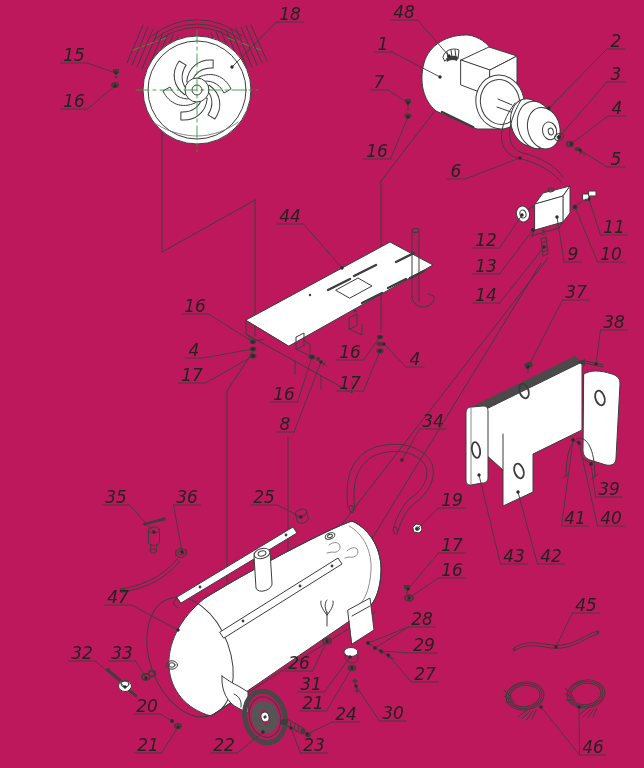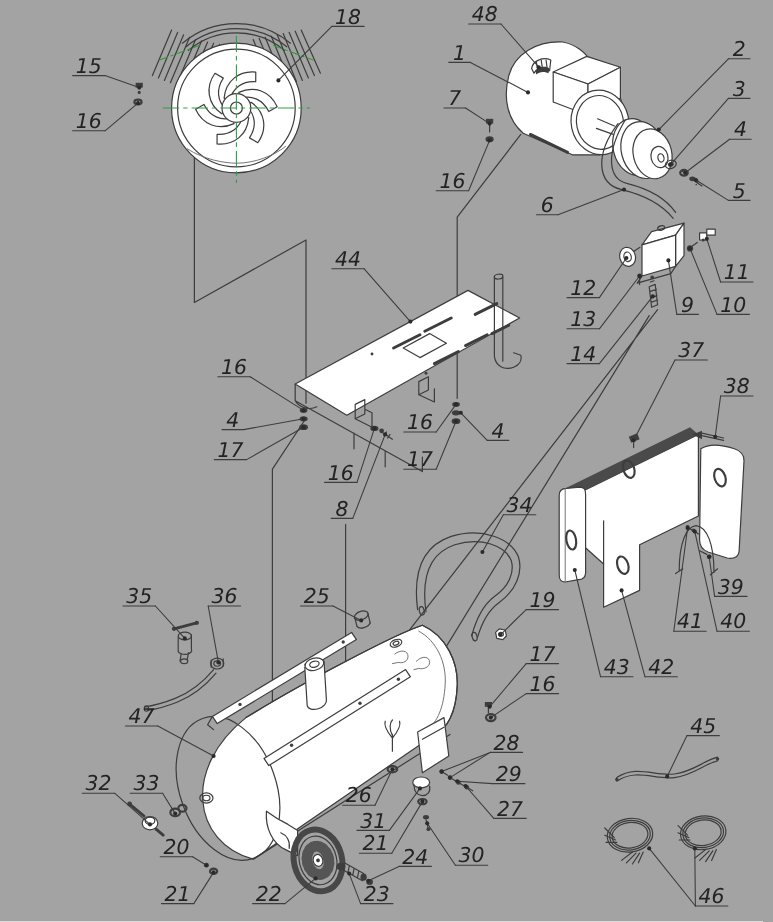--- a/index.html
+++ b/index.html
@@ -1,16 +1,16 @@
 <!DOCTYPE html>
 <html><head>
 <meta charset="utf-8">
 <style>
   html,body{margin:0;padding:0;background:#fff;}
-  #stage{position:relative;width:644px;height:768px;background:#a3a3a3;overflow:hidden;}
+  #stage{position:relative;width:644px;height:768px;background:#be185d;overflow:hidden;}
   svg{position:absolute;left:0;top:0;}
   svg *{stroke:#3d3d3d;fill:none;stroke-width:1;stroke-linecap:round;stroke-linejoin:round;}
   .wf{fill:#ffffff;}
   .dk{fill:#3d3d3d;stroke:none;}
   .dkf{fill:#4a4a4a;stroke:none;}
   .lt{stroke:#6e6e6e;stroke-width:.8;}
   .th{stroke-width:2.4;}
   .ring{stroke-width:1.8;}
   .green{stroke:#2f9e3c;stroke-width:.9;stroke-dasharray:13 4 3 4;}
   .green2{stroke:#2f9e3c;stroke-width:.9;stroke-dasharray:7 3 2 3;}

